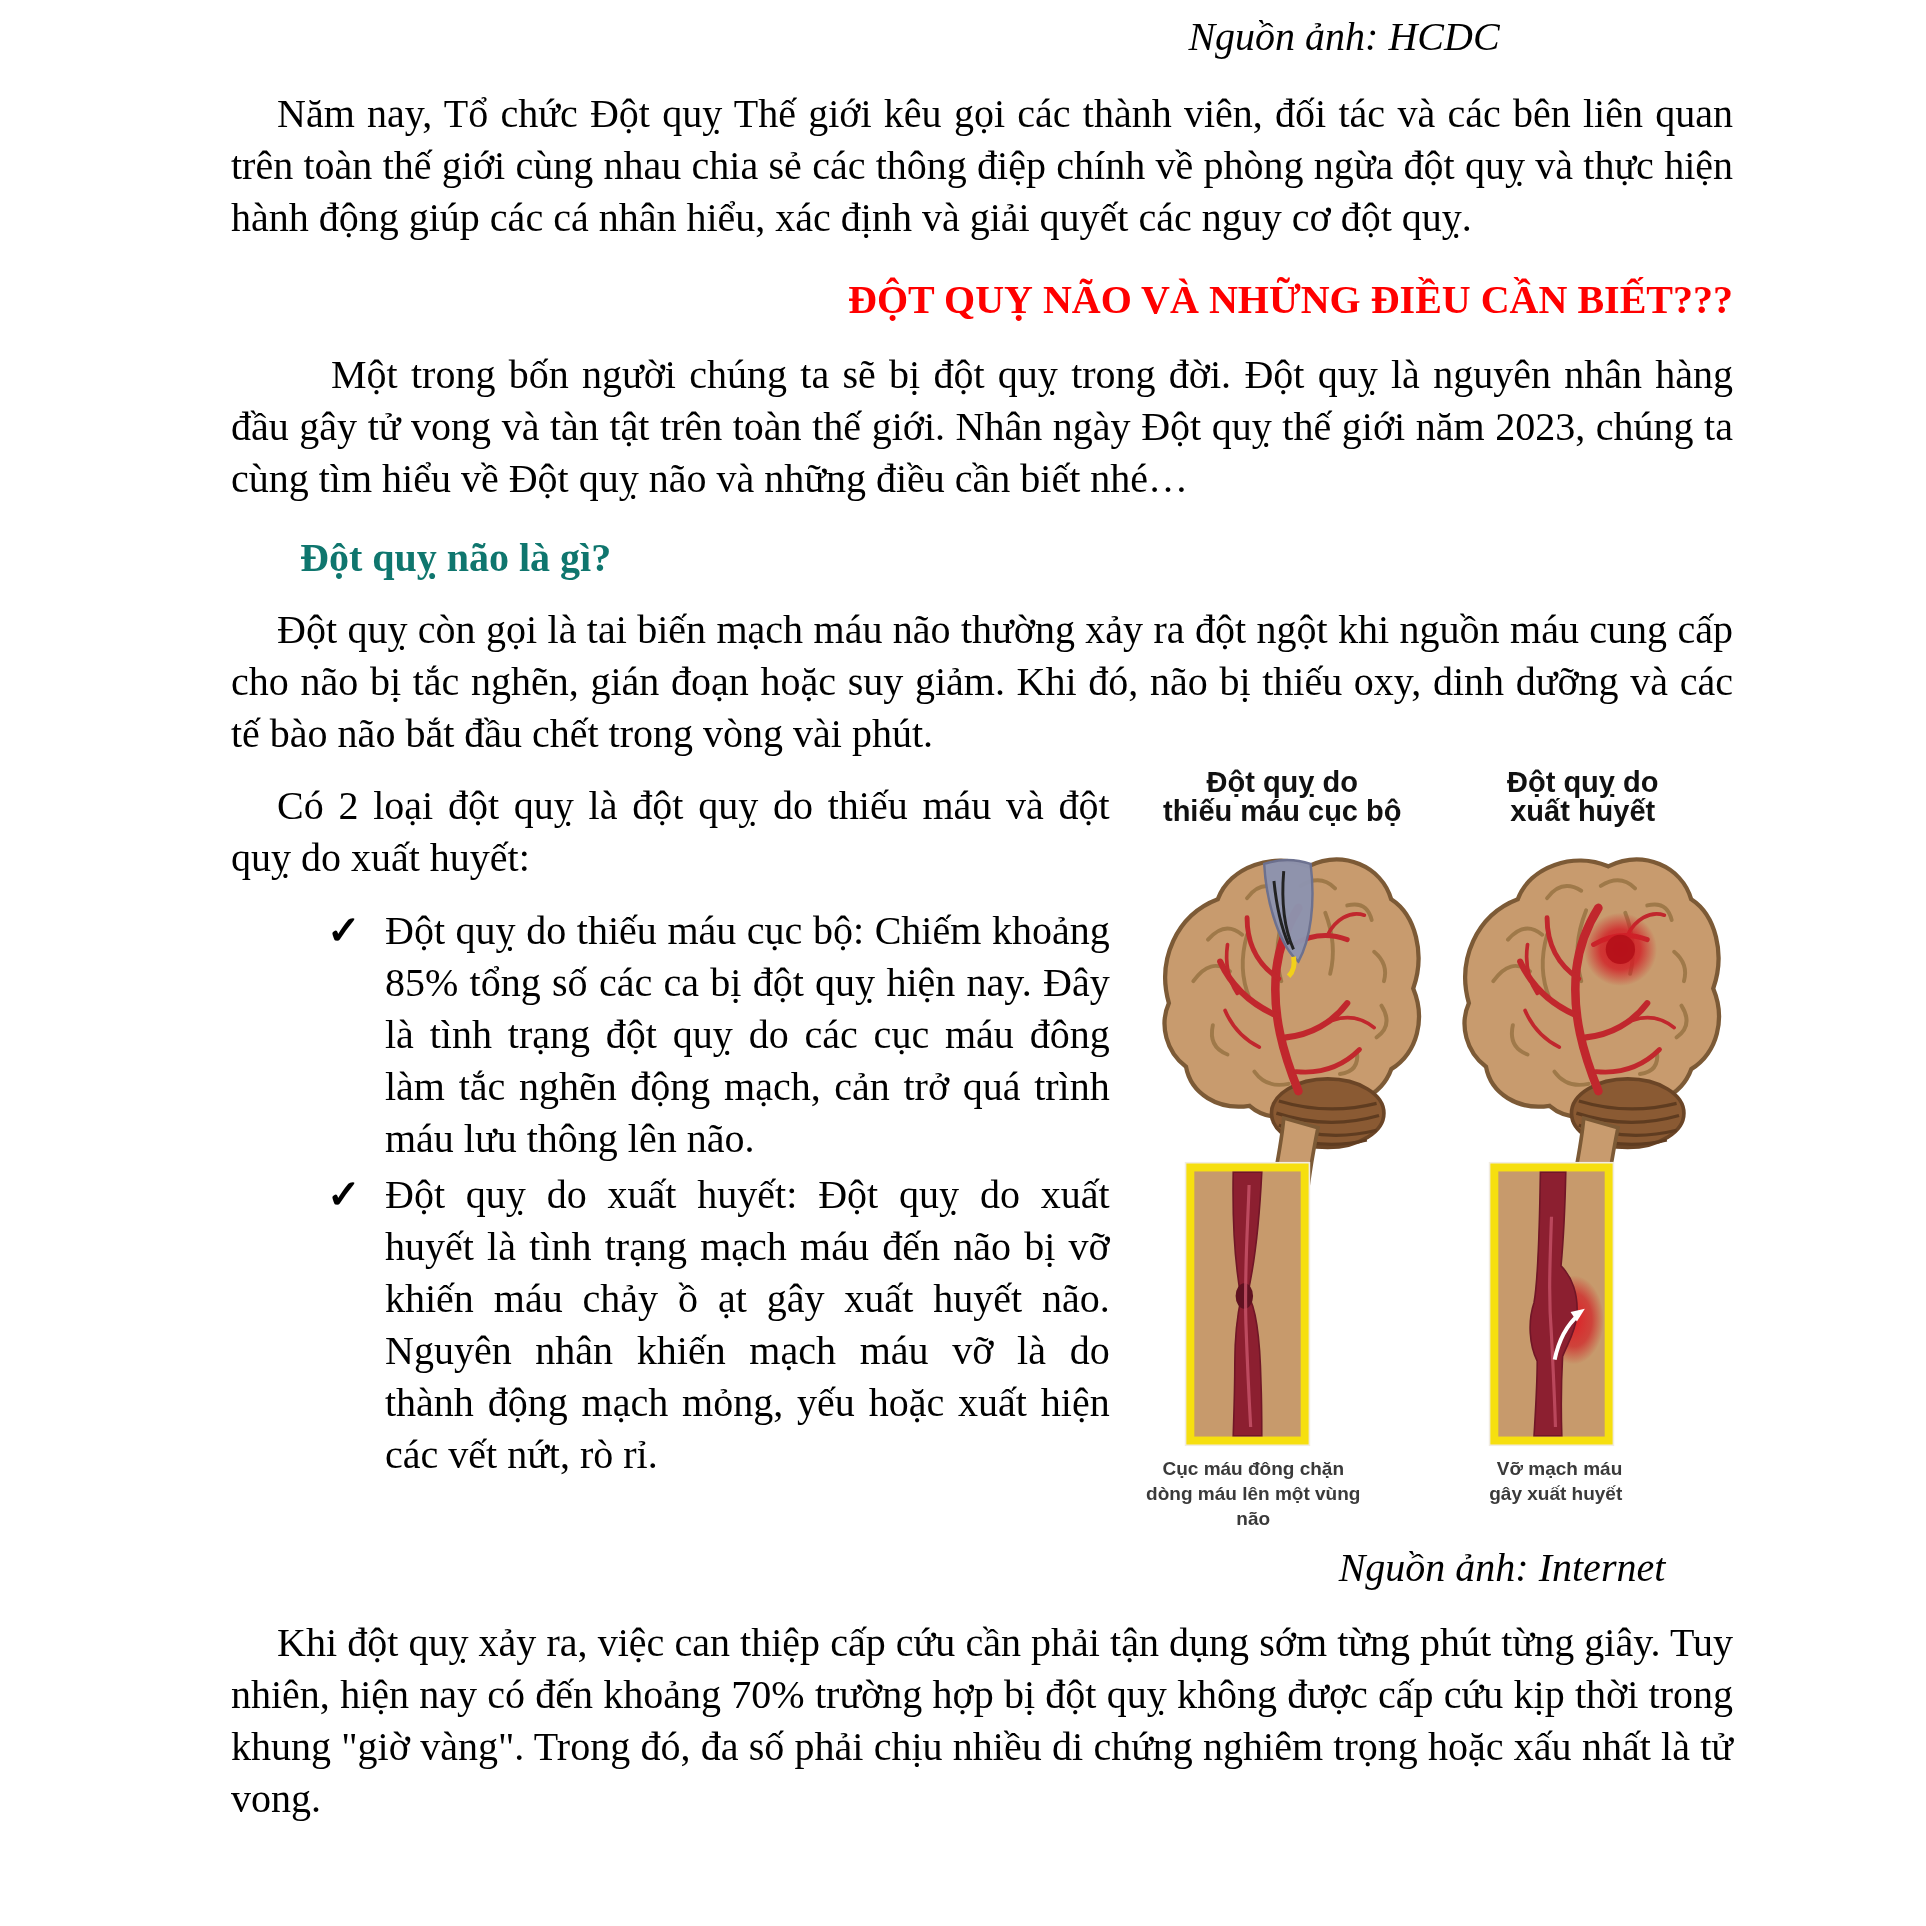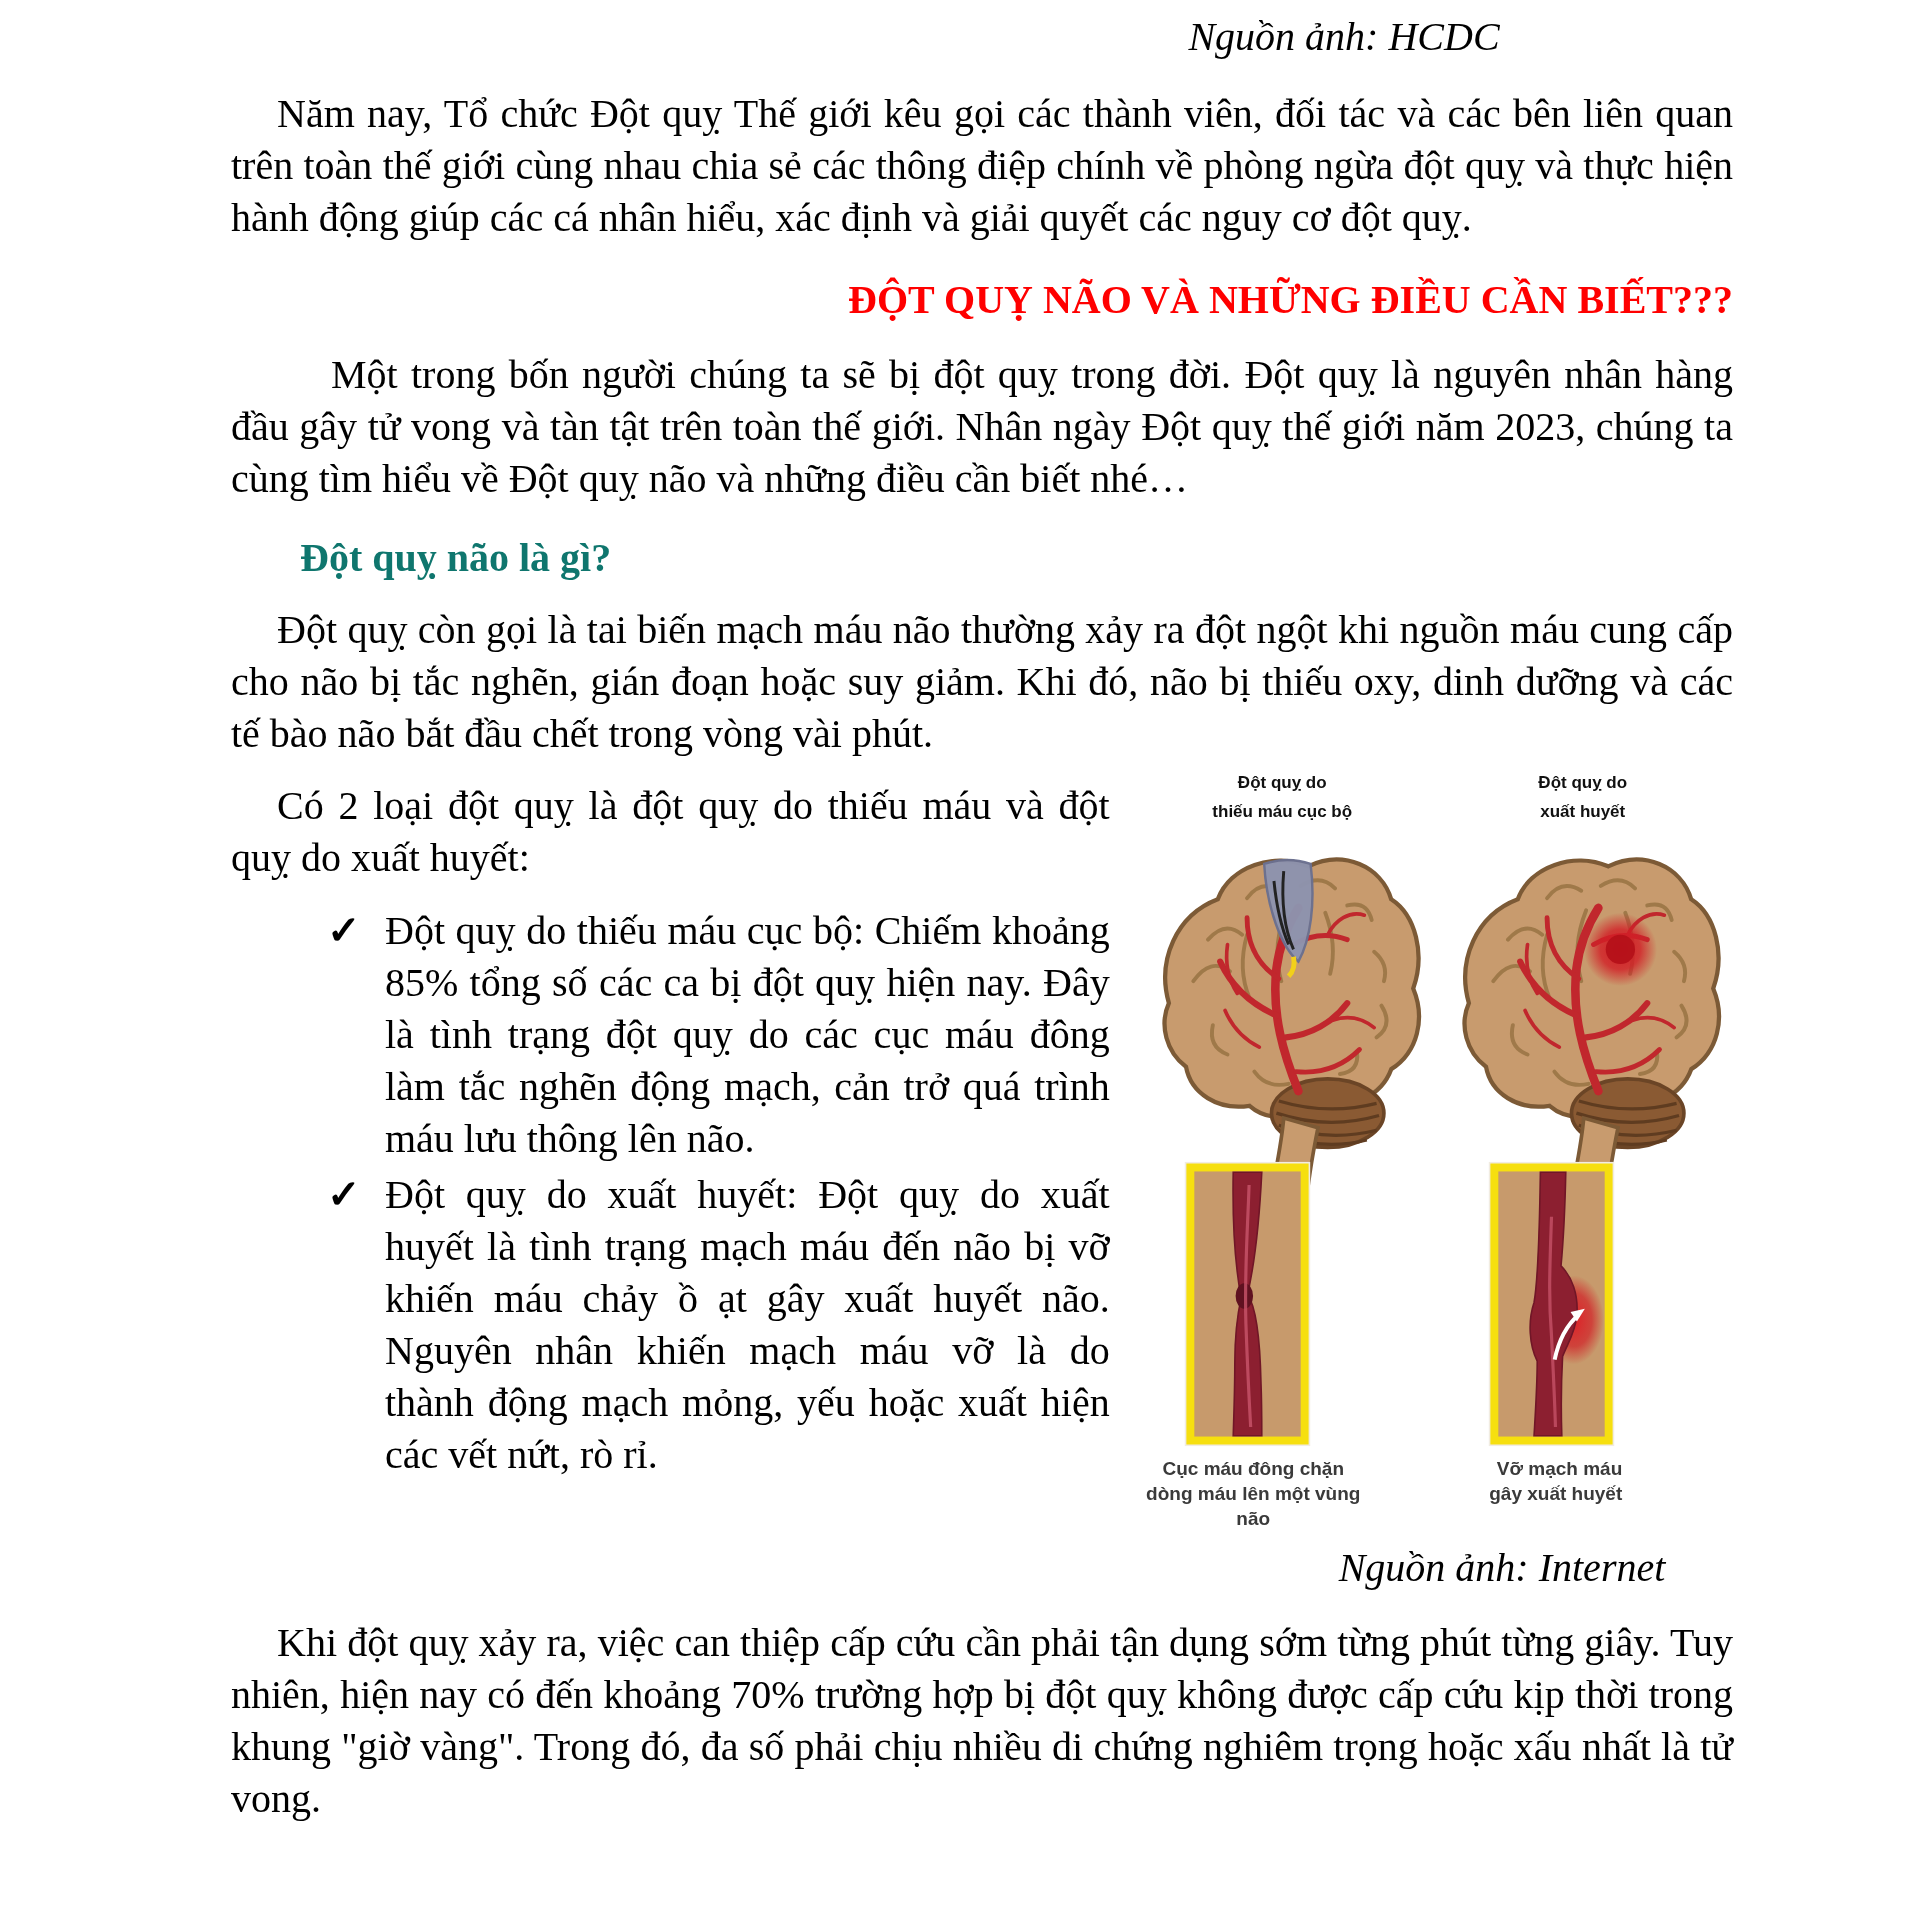--- a/index.html
+++ b/index.html
@@ -15,21 +15,21 @@
   .credit-internet{clear:both;margin:46px 0 23px 886px;width:770px;}
   .main-heading{color:#FF0000;font-weight:bold;text-align:right;
                 margin:30px 0 23px 0;text-indent:0;}
   .sub-heading{color:#0f766e;font-weight:bold;margin:27px 0 18.5px 69px;
                text-align:left;text-indent:0;}
   
   .figure{float:right;width:601px;margin:-11.6px 0 11.6px 22.3px;
           font-family:"Liberation Sans","DejaVu Sans",sans-serif;}
   .fig-row{display:flex;width:100%;}
   .fig-col{width:50%;display:flex;flex-direction:column;align-items:center;}
-  .fig-label{font-weight:bold;font-size:17px;line-height:29px;color:#111;
+  .fig-label{font-weight:bold;font-size:29px;line-height:29px;color:#111;
              text-align:center;margin-bottom:5.4px;}
   .brain-svg{width:281px;height:379px;}
   .panel-svg{width:127px;height:286px;margin-top:-50px;}
   .fig-col.left .panel-svg{margin-right:69px;}
   .fig-col.right .panel-svg{margin-right:62px;}
   .fig-caption{font-weight:bold;font-size:19px;line-height:25px;color:#3A3A3A;
                text-align:center;margin-top:9px;}
   .fig-col.left .fig-caption{margin-right:58px;}
   .fig-col.right .fig-caption{margin-right:54px;text-align:right;}
   

